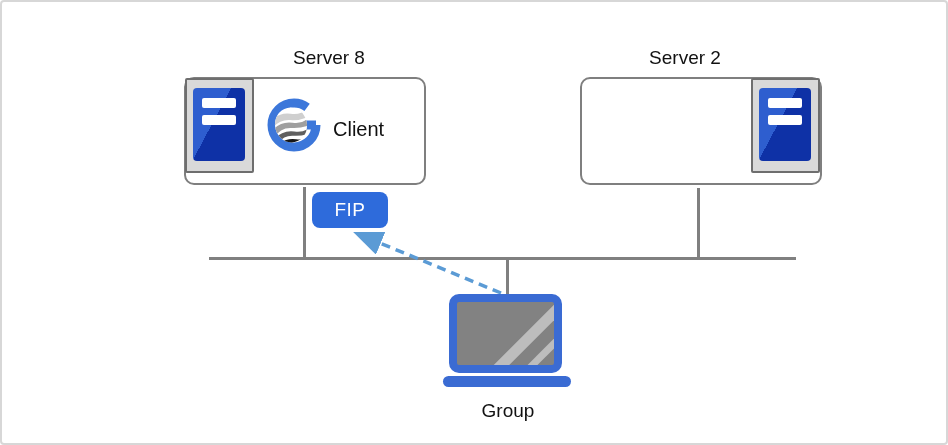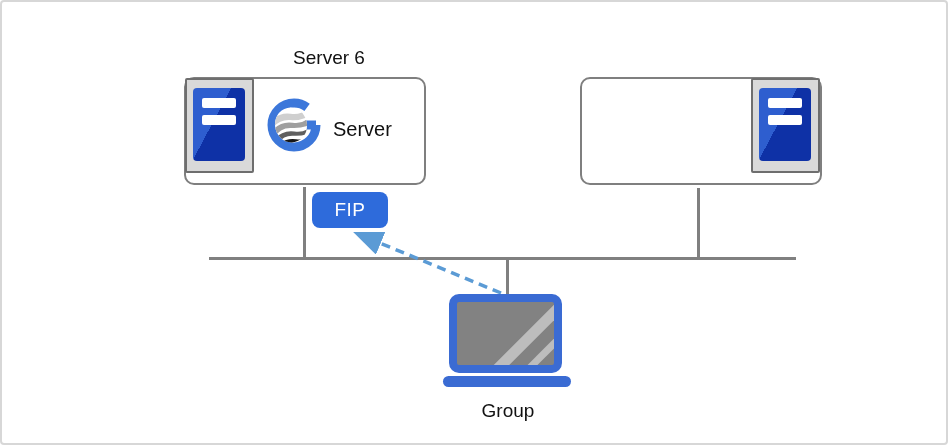--- a/index.html
+++ b/index.html
@@ -64,21 +64,21 @@
   .laptop-base{
     position:absolute;left:441px;top:374px;width:128px;height:11px;
     background:var(--laptop-blue);border-radius:6px;
   }
 </style>
 </head>
 <body>
 
 <div id="canvas">
 
-  <div class="node-label" style="left:257px;top:45px;width:140px;">Server 6</div>
+  <div class="node-label" style="left:257px;top:45px;width:140px;">Server 8</div>
 
   <div class="server-box" style="left:182px;top:75px;"></div>
 
   <div class="server-icon" style="left:183px;top:76px;">
     <div class="tower">
       <div class="bar b1"></div>
       <div class="bar b2"></div>
     </div>
   </div>
 
@@ -91,22 +91,23 @@
           <ellipse cx="27" cy="30" rx="16" ry="17.5"></ellipse>
         </clipPath>
       <g clip-path="url(#sphereClip)">
         <path d="M8 22 Q18 15 29 19 T48 16 L48 25 Q38 28 27 25 T8 30 Z" fill="#cfcfcf"></path>
         <path d="M8 31 Q18 24 29 28 T48 25 L48 33 Q38 36 27 33 T8 39 Z" fill="#9f9f9f"></path>
         <path d="M8 40 Q18 33 29 37 T48 34 L48 41 Q38 44 27 41 T8 48 Z" fill="#5f5f5f"></path>
         <path d="M8 48 Q18 41 29 45 T48 42 L48 52 L8 52 Z" fill="#161616"></path>
       </g>
     </g>
   </svg>
-  <div class="group-label">Server</div>
+  <div class="group-label">Client</div>
 
+  <div class="node-label" style="left:613px;top:45px;width:140px;">Server 2</div>
 
   <div class="server-box" style="left:578px;top:75px;"></div>
 
   <div class="server-icon" style="left:749px;top:76px;">
     <div class="tower">
       <div class="bar b1"></div>
       <div class="bar b2"></div>
     </div>
   </div>
 

